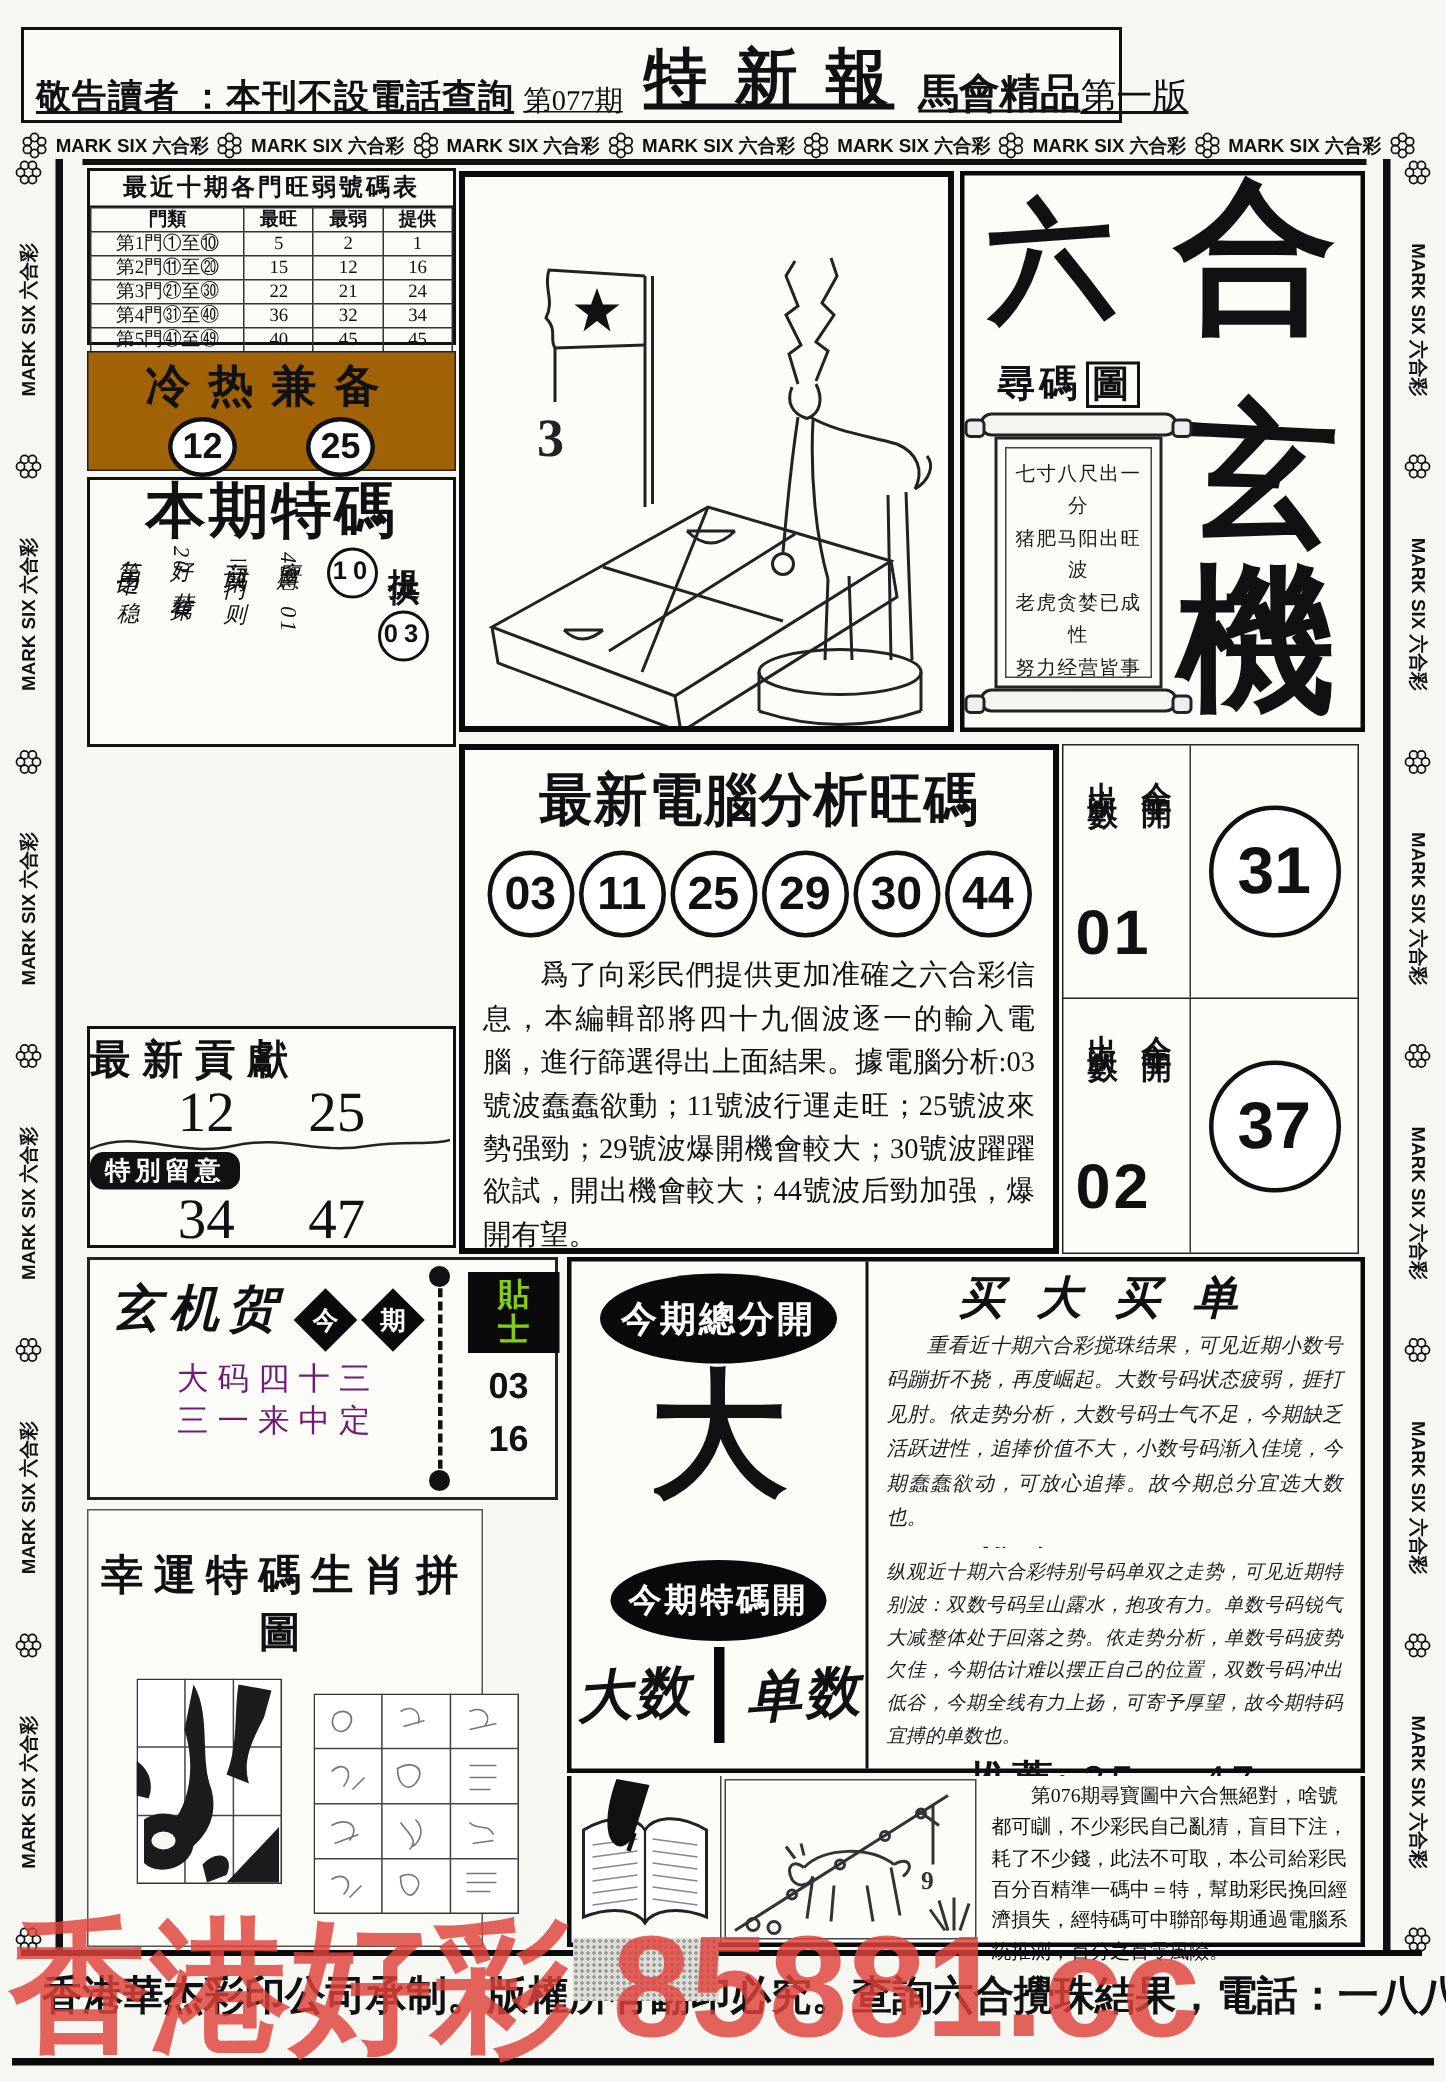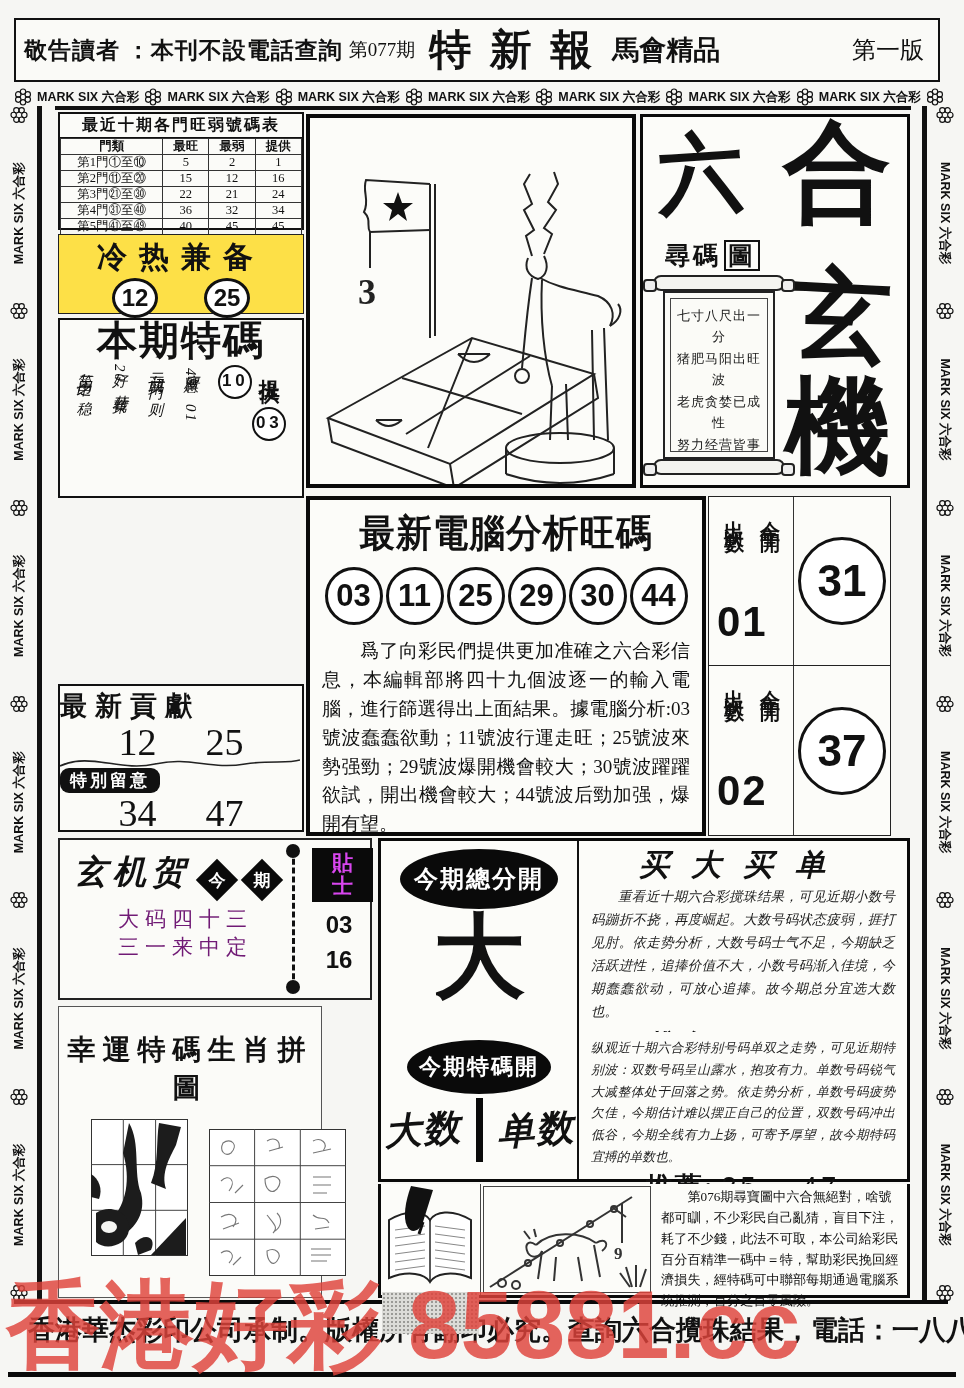--- a/index.html
+++ b/index.html
@@ -1,22 +1,22 @@
 <!DOCTYPE html>
 <html><head>
 <meta charset="utf-8">
 <style>
   html,body{margin:0;padding:0;background:#e9e9e6;}
   .page{position:relative;width:964px;height:1388px;background:#f6f6f3;
         font-family:"Liberation Serif",serif;color:#111;overflow:hidden;}
   .abs{position:absolute;}
   svg{display:block;}
   
-  .header{left:14px;top:18px;width:926px;height:64px;border:2px solid #111;
-          background:#fafaf7;display:flex;align-items:center;padding:0 8px;box-sizing:border-box;}
+  .header{left:14px;top:18px;width:734px;height:64px;border:2px solid #111;
+          background:#fafaf7;display:flex;align-items:flex-end;padding:0 8px;box-sizing:border-box;text-decoration:underline;}
   .notice{font-size:23px;font-weight:bold;letter-spacing:1px;white-space:nowrap;}
   .issue{font-size:19px;margin-left:6px;white-space:nowrap;}
   .main-title{font-size:42px;font-weight:bold;letter-spacing:4px;margin-left:14px;white-space:nowrap;}
   .brand{font-size:27px;font-weight:bold;margin-left:16px;white-space:nowrap;}
   .edition{font-size:24px;margin-left:auto;margin-right:6px;white-space:nowrap;}
   
   .marquee{left:14px;top:86px;width:930px;height:22px;display:flex;align-items:center;
            justify-content:space-between;}
   .mk{font-family:"Liberation Sans",sans-serif;font-size:12.5px;font-weight:bold;white-space:nowrap;}
   .flower{width:18px;height:18px;display:inline-block;flex:0 0 auto;}
@@ -33,21 +33,21 @@
   .vline-right{transform-origin:0 0;transform:rotate(90deg);left:42px;top:0;}
   
   .tbl-box{left:58px;top:112px;width:246px;height:118px;border:2px solid #111;background:#fbfbf8;box-sizing:border-box;}
   .tbl-title{font-size:16px;font-weight:bold;text-align:center;letter-spacing:2px;
              border-bottom:1px solid #111;padding:1px 0;}
   table.gates{border-collapse:collapse;width:100%;font-size:12.5px;}
   table.gates td,table.gates th{border:1px solid #333;text-align:center;padding:0;height:15px;line-height:15px;}
   table.gates th{font-weight:bold;}
   .c-gate{width:42%;} .c-n{width:19%;}
   
-  .coldhot{left:58px;top:234px;width:246px;height:80px;border:1.5px solid #222;background:#fde047;box-sizing:border-box;text-align:center;}
+  .coldhot{left:58px;top:234px;width:246px;height:80px;border:1.5px solid #222;background:#a16207;box-sizing:border-box;text-align:center;}
   .ch-title{font-size:30px;font-weight:900;letter-spacing:12px;margin-top:2px;}
   .ch-nums{display:flex;justify-content:space-around;padding:0 30px;margin-top:0px;}
   .circle{display:inline-flex;align-items:center;justify-content:center;border:3px solid #111;
           border-radius:50%;font-weight:bold;background:#fff;font-family:"Liberation Sans",sans-serif;}
   .ch-c{width:40px;height:34px;font-size:24px;}
   
   .benqi{left:58px;top:318px;width:246px;height:180px;border:2px solid #111;background:#fbfbf8;box-sizing:border-box;}
   .bq-title{font-size:40px;font-weight:900;text-align:center;letter-spacing:2px;line-height:1.05;}
   .bq-body{display:flex;flex-direction:row-reverse;justify-content:space-around;height:124px;padding:0 6px;}
   .bq-col{writing-mode:vertical-rl;font-size:15px;font-style:italic;letter-spacing:2px;line-height:1.1;}
@@ -77,21 +77,21 @@
   .xq-t{font-size:33px;font-weight:900;font-style:italic;letter-spacing:6px;}
   .diamond{width:30px;height:30px;background:#0a0a0a;transform:rotate(45deg);display:inline-flex;
            align-items:center;justify-content:center;margin:0 4px;}
   .diamond span{transform:rotate(-45deg);color:#fff;font-size:17px;font-weight:bold;}
   .xq-lines{margin:10px 0 0 58px;font-size:21px;letter-spacing:6px;color:#701a75;line-height:1.35;}
   .xq-div{position:absolute;left:232px;top:10px;height:138px;border-left:3.5px dashed #111;}
   .xq-div::before,.xq-div::after{content:"";position:absolute;left:-9px;width:14px;height:14px;
            background:#111;border-radius:50%;}
   .xq-div::before{top:-6px;} .xq-div::after{bottom:-6px;}
   .xq-right{position:absolute;left:252px;top:8px;width:54px;text-align:center;}
-  .tips-badge{display:inline-block;background:#0a0a0a;color:#d946ef;font-size:21px;font-weight:bold;
+  .tips-badge{display:inline-block;background:#0a0a0a;color:#84cc16;font-size:21px;font-weight:bold;
               padding:4px 20px;line-height:1.1;}
   .tips-nums{font-size:24px;font-weight:bold;margin-top:6px;line-height:1.45;font-family:"Liberation Sans",sans-serif;}
   
   .puzzle{left:58px;top:1006px;width:264px;height:292px;border:1.5px solid #555;background:#fbfbf8;box-sizing:border-box;}
   .pz-title{font-size:28px;font-weight:bold;letter-spacing:7px;text-align:center;margin-top:24px;}
   
   .picbox{left:306px;top:114px;width:330px;height:374px;border:4px solid #0a0a0a;background:#fcfcf9;box-sizing:border-box;}
   
   .liuhe{left:640px;top:114px;width:270px;height:374px;border:3px solid #0a0a0a;background:#fcfcf9;box-sizing:border-box;}
   .lh-char{position:absolute;font-weight:900;font-family:"Liberation Serif",serif;line-height:1;}
@@ -110,21 +110,21 @@
   .scroll-inner{border:1px solid #444;height:100%;box-sizing:border-box;padding:6px 3px;
         font-size:13px;line-height:1.65;letter-spacing:1px;text-align:center;color:#1a1a1a;}
   
   .combox{left:306px;top:496px;width:400px;height:340px;border:4px solid #0a0a0a;background:#fcfcf9;
           box-sizing:border-box;padding:8px 12px;}
   .cb-title{font-size:38px;font-weight:900;text-align:center;letter-spacing:1px;transform:scaleX(.94);white-space:nowrap;}
   .cb-nums{display:flex;justify-content:center;gap:3px;margin-top:8px;}
   .cb-c{width:52px;height:52px;font-size:31px;border-width:3px;}
   .cb-body{font-size:19px;line-height:1.52;text-align:justify;margin-top:12px;text-indent:2em;}
   
-  .appear{left:708px;top:496px;width:183px;height:340px;box-sizing:border-box;}
+  .appear{left:708px;top:496px;width:198px;height:340px;box-sizing:border-box;}
   .ap-row{height:170px;border:1.5px solid #222;box-sizing:border-box;display:flex;background:#fcfcf9;}
   .ap-row + .ap-row{border-top:none;}
   .ap-left{width:84px;padding:8px 4px 0 8px;box-sizing:border-box;}
   .ap-vlabels{display:flex;flex-direction:row-reverse;justify-content:space-around;height:92px;}
   .ap-v{writing-mode:vertical-rl;font-size:20px;font-weight:bold;letter-spacing:6px;}
   .ap-num{font-size:42px;font-weight:bold;font-family:"Liberation Sans",sans-serif;letter-spacing:2px;line-height:1;margin-top:4px;}
   .ap-right{flex:1;border-left:1px solid #333;display:flex;align-items:center;justify-content:center;}
   .ap-c{width:82px;height:82px;font-size:44px;border-width:3px;}
   
   .panel{left:378px;width:532px;box-sizing:border-box;background:#fcfcf9;display:flex;border:3px solid #0a0a0a;}

